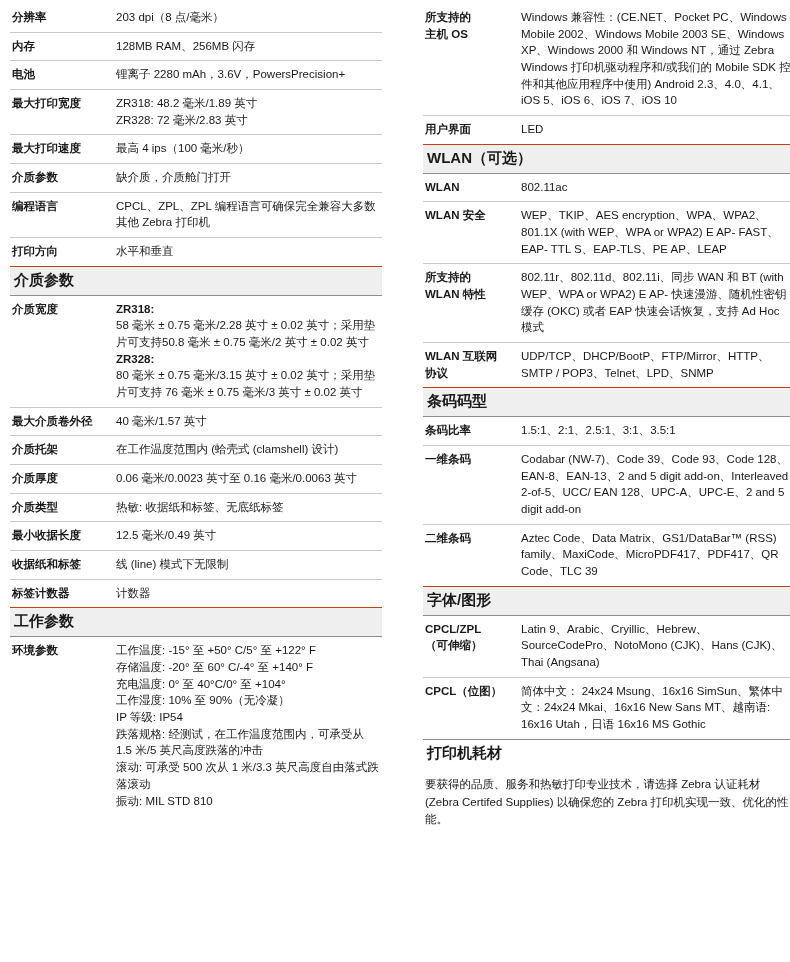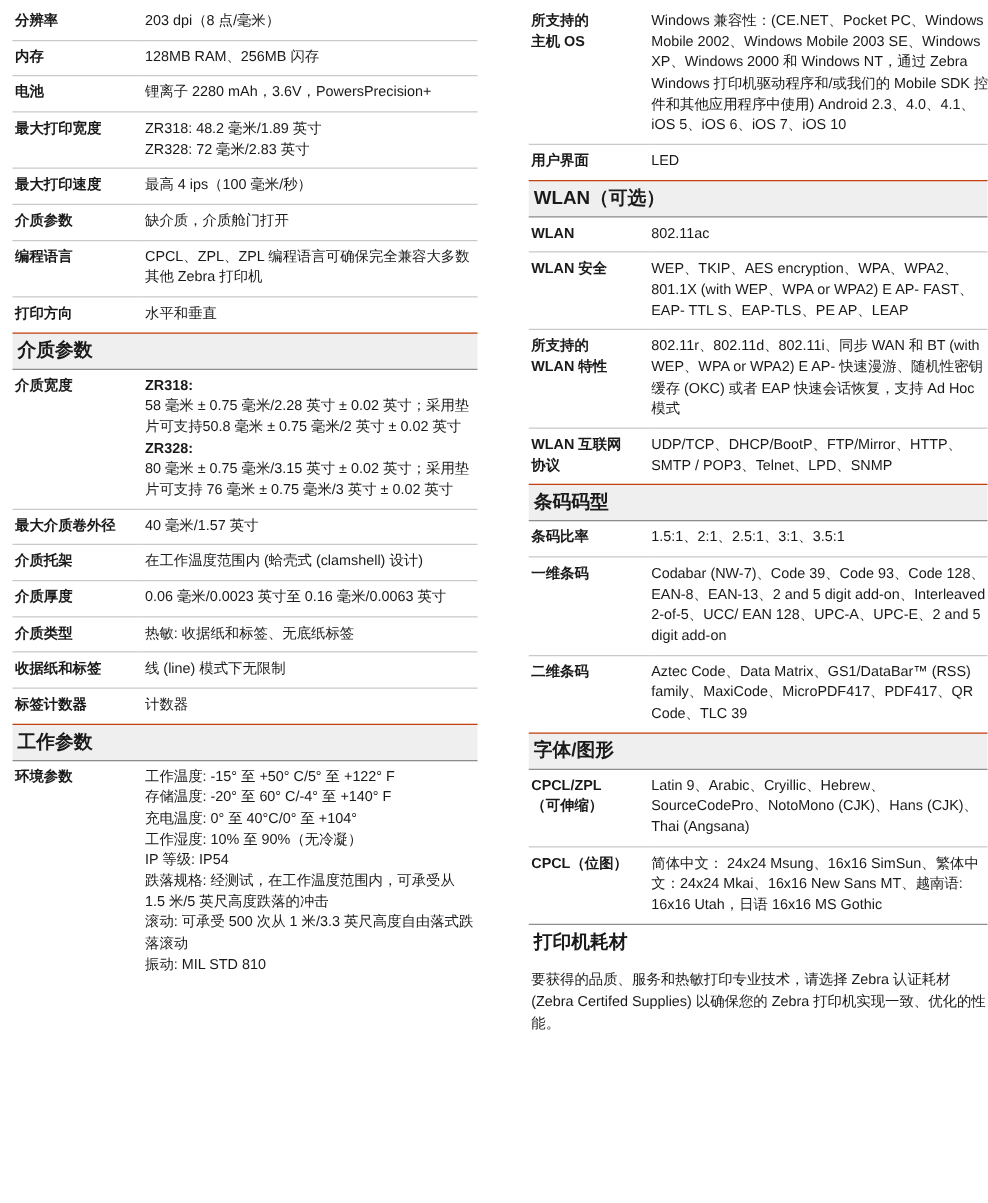--- a/index.html
+++ b/index.html
@@ -136,20 +136,24 @@
       </tr>
       <tr>
         <td class="k">介质厚度</td>
         <td class="v">0.06 毫米/0.0023 英寸至 0.16 毫米/0.0063 英寸</td>
       </tr>
       <tr>
         <td class="k">介质类型</td>
         <td class="v">热敏: 收据纸和标签、无底纸标签</td>
       </tr>
       <tr>
+        <td class="k">最小收据长度</td>
+        <td class="v">12.5 毫米/0.49 英寸</td>
+      </tr>
+      <tr>
         <td class="k">收据纸和标签</td>
         <td class="v">线 (line) 模式下无限制</td>
       </tr>
       <tr>
         <td class="k">标签计数器</td>
         <td class="v">计数器</td>
       </tr>
     </tbody>
       </table>
 

